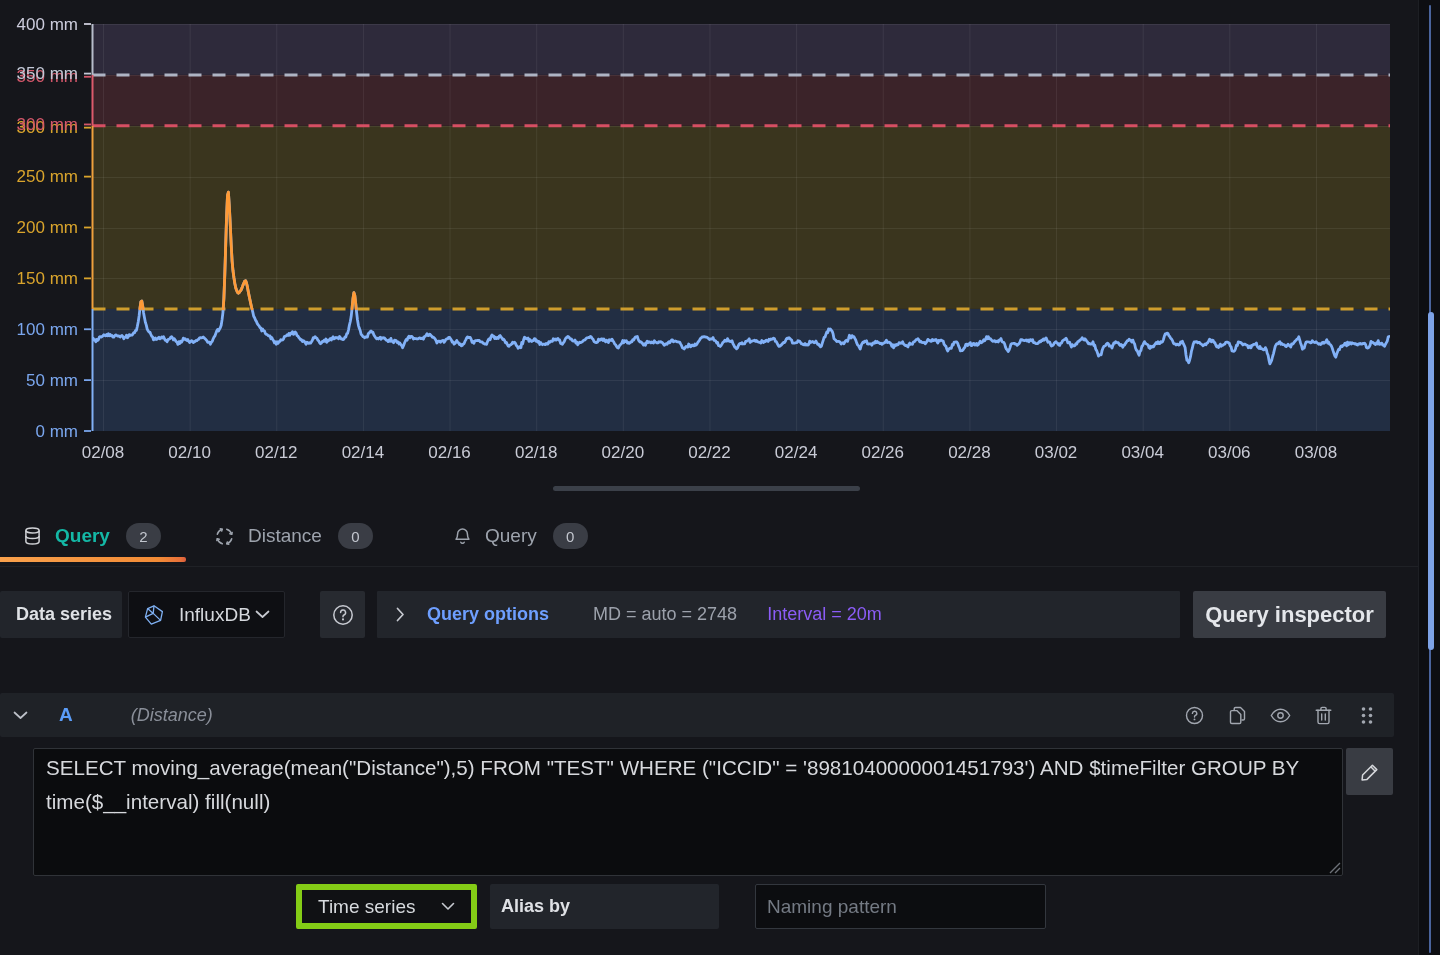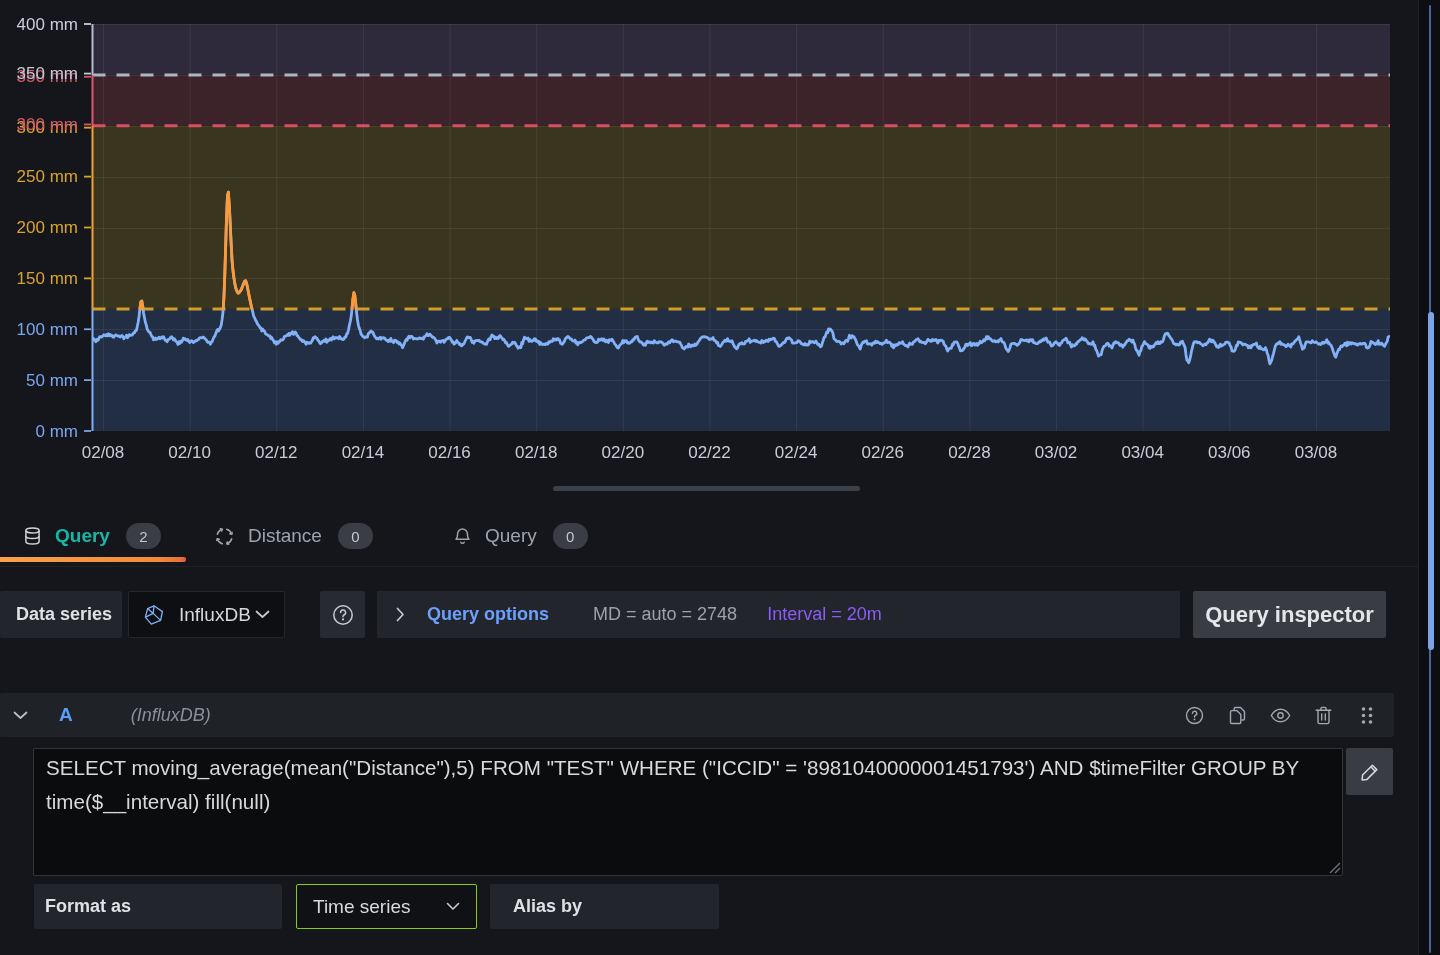--- a/index.html
+++ b/index.html
@@ -70,25 +70,25 @@
     word-break:break-word; }
   .qtext .corner { position:absolute; right:1px; bottom:1px; }
   .pencil-btn { position:absolute; left:1346px; top:748px; width:47px; height:47px;
     background:#393c43; border-radius:2px; display:flex; align-items:center; justify-content:center; }
 
   
   .brow { position:absolute; left:0; top:884px; width:1440px; height:45px; }
   .fmt-label { position:absolute; left:34px; top:0; width:248px; height:45px; padding-left:11px;
     font-size:18px; font-weight:700; color:#dfe1e5; }
   .fmt-select { position:absolute; left:296px; top:0; width:181px; height:45px;
-    background:#101114; border:1px solid #84cc16; border-radius:2px;
+    background:#101114; border:6px solid #84cc16; border-radius:2px;
     display:flex; align-items:center; padding:0 16px; }
   .fmt-select .fmt-value { font-size:19px; color:#d7dade; }
   .fmt-select .chev { margin-left:auto; }
-  .alias-label { position:absolute; left:490px; top:0; width:229px; height:45px; padding-left:23px;
+  .alias-label { position:absolute; left:490px; top:0; width:229px; height:45px; padding-left:11px;
     font-size:18px; font-weight:700; color:#dfe1e5; }
   .alias-input { position:absolute; left:755px; top:0; width:291px; height:45px;
     background:#0c0d10; border:1px solid #33373e; border-radius:2px;
     display:flex; align-items:center; padding:0 11px; font-size:19px; color:#747a84; }
 
   
   .gutter { position:absolute; left:1418px; top:0; width:22px; height:955px;
     background:#0d0e12; border-left:1px solid #1d1f24; }
   .scroll-track { position:absolute; left:1429px; top:5px; width:2px; height:948px;
     background:#4a649c; border-radius:1px; }
@@ -261,21 +261,21 @@
     <div class="qinspector">Query inspector</div>
   </div>
 
   <div class="qrow">
     <span class="collapse">
       <svg class="icon" width="15" height="9" viewBox="0 0 15 9" fill="none" stroke="#bdc1c9" stroke-width="1.7" stroke-linecap="round" stroke-linejoin="round">
           <path d="M1.5 1.5 L7.5 7 L13.5 1.5"></path>
         </svg>
     </span>
     <span class="refid">A</span>
-    <span class="dshint">(InfluxDB)</span>
+    <span class="dshint">(Distance)</span>
     <span class="spacer"></span>
     <span class="ricons">
       <span class="ricon">
         <svg class="icon" width="19" height="19" viewBox="0 0 19 19" fill="none">
           <circle cx="9.5" cy="9.5" r="8" stroke="#a2a7b0" stroke-width="1.4"></circle>
           <path d="M7.4 7.4 a2.2 2.2 0 1 1 3 2.05 c-0.62 0.24 -0.88 0.68 -0.88 1.3 v0.26" stroke="#a2a7b0" stroke-width="1.4" fill="none" stroke-linecap="round"></path>
           <circle cx="9.5" cy="13.4" r="0.95" fill="#a2a7b0"></circle>
         </svg>
       </span>
       <span class="ricon">
@@ -320,29 +320,31 @@
     </span>
   </div>
   <div class="pencil-btn">
     <svg class="icon" width="20" height="20" viewBox="0 0 20 20" fill="none" stroke="#d5d7db" stroke-width="1.5" stroke-linejoin="round">
       <path d="M12.4 3.2 l4.4 4.4 L7 17.4 l-4.9 0.5 0.5 -4.9 z"></path>
       <path d="M10.8 4.8 l4.4 4.4"></path>
     </svg>
   </div>
 
   <div class="brow">
-    <div class="box fmt-label">Format as</div>
     <div class="fmt-select">
       <span class="fmt-value">Time series</span>
       <span class="chev">
         <svg class="icon" width="14" height="9" viewBox="0 0 14 9" fill="none" stroke="#c7cad1" stroke-width="1.6" stroke-linecap="round" stroke-linejoin="round">
             <path d="M1.5 1.5 L7 7 L12.5 1.5"></path>
           </svg>
       </span>
     </div>
     <div class="box alias-label">Alias by</div>
+    <div class="alias-input">
+      <span>Naming pattern</span>
+    </div>
   </div>
 
   <div class="gutter"></div>
   <div class="scroll-track"></div>
   <div class="scroll-thumb"></div>
 
 </div>
 
 </body></html>

